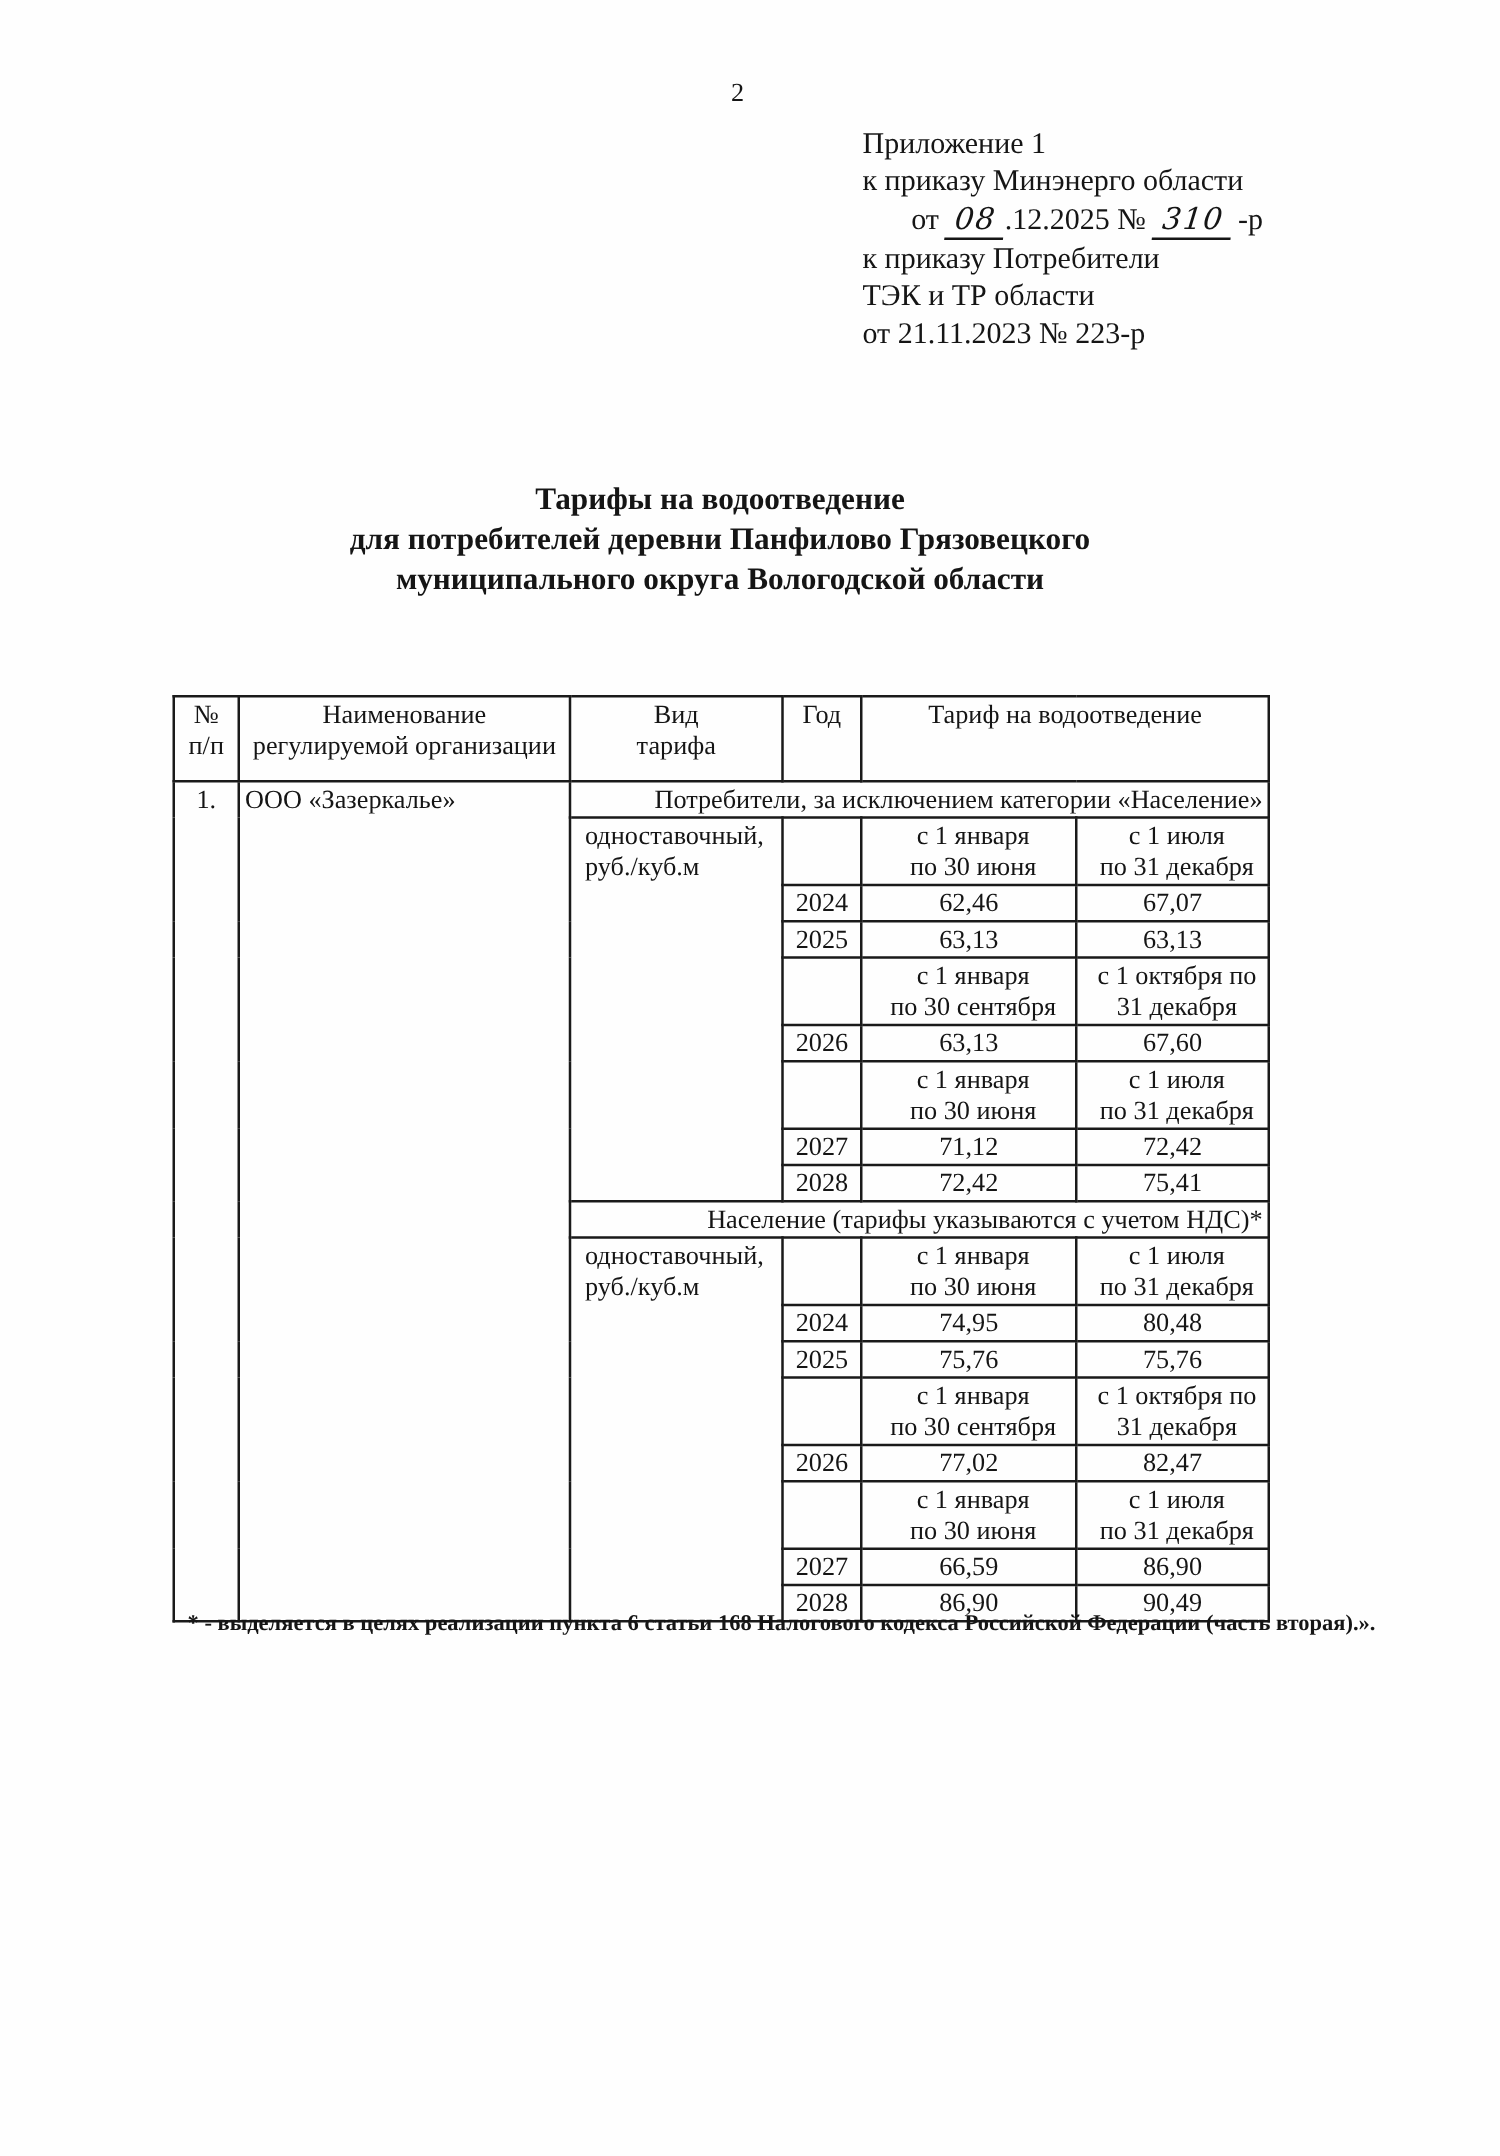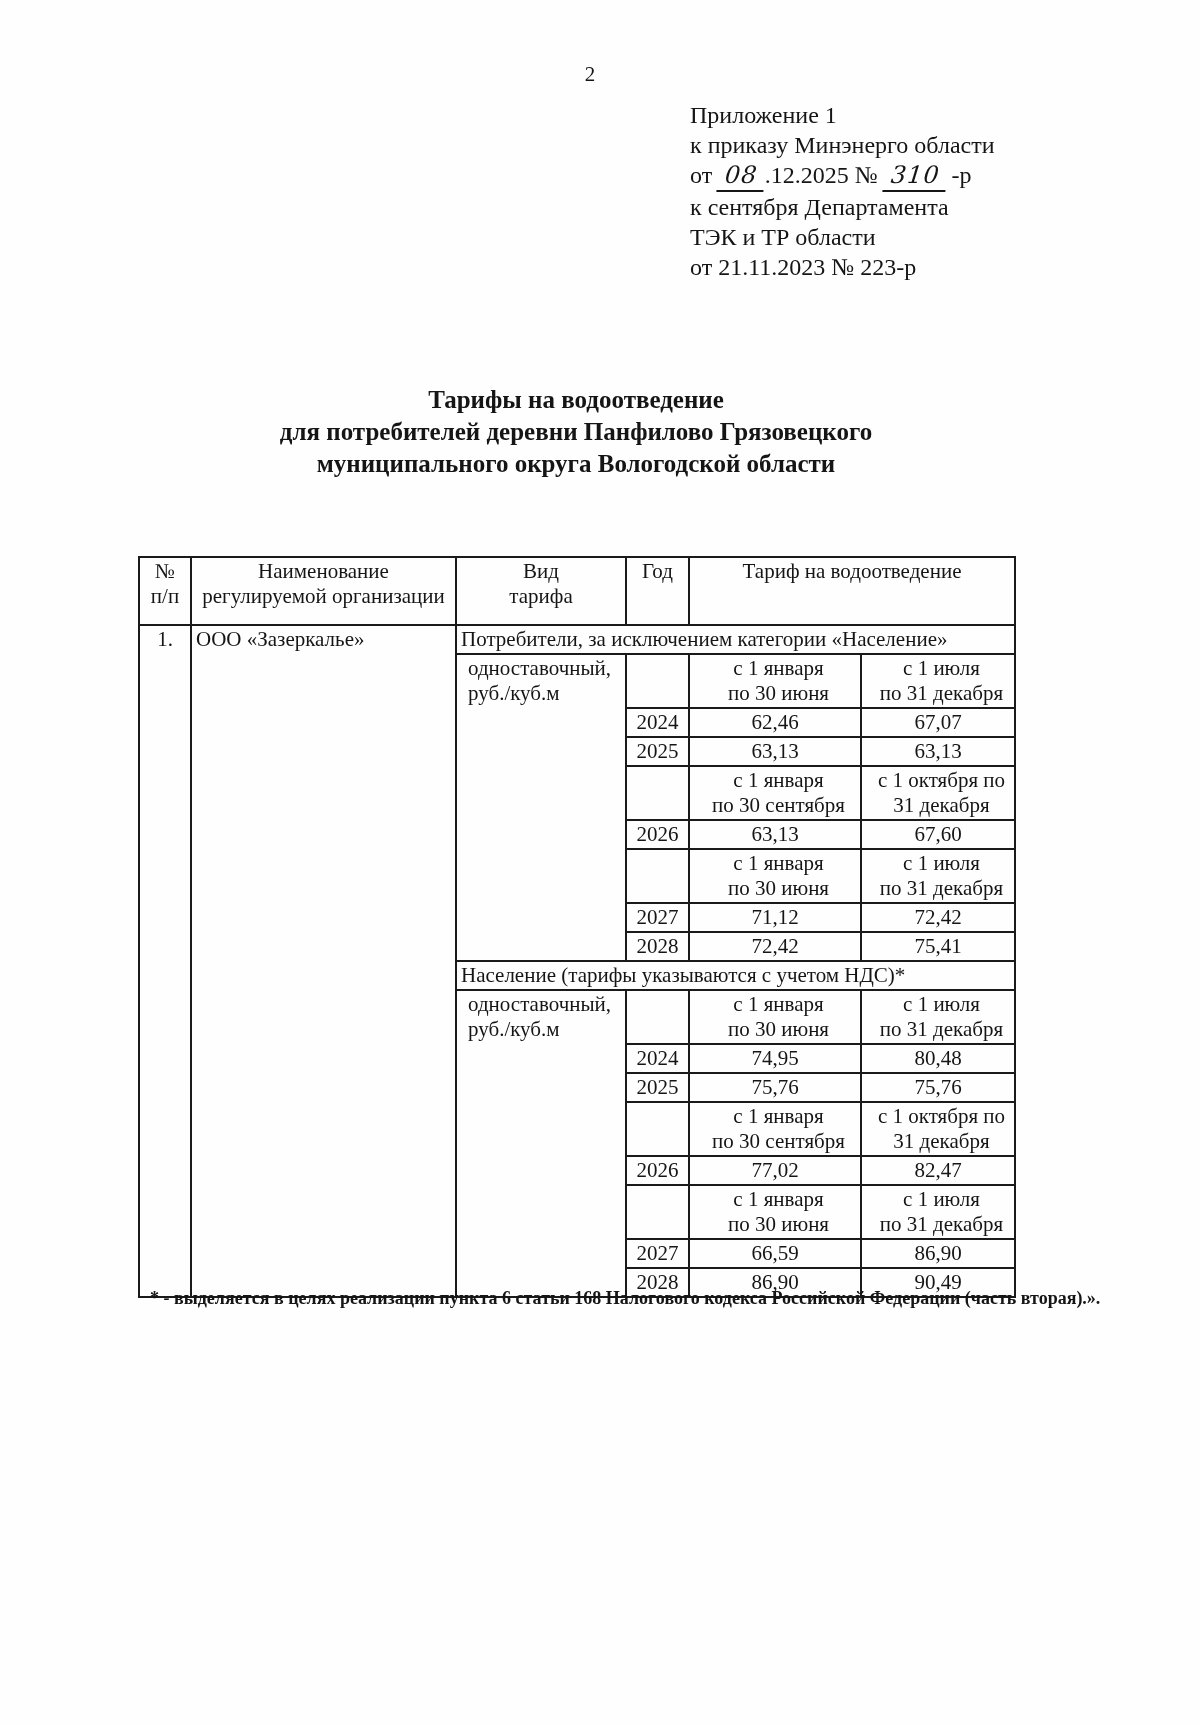--- a/index.html
+++ b/index.html
@@ -28,21 +28,21 @@
   }
   .order-line span { display: inline-block; }
   .handwritten {
     font-family: "DejaVu Serif", serif;
     font-style: italic;
     border-bottom: 2px solid #151515;
     padding: 0 7px;
     letter-spacing: 1px;
     transform: skewX(-6deg);
   }
-  .ol-prefix { margin-right: 6px; }
+  .ol-prefix { margin-right: 6px; margin-left: 39px; }
   .ol-suffix { margin-left: 5px; }
   .doc-title {
     position: absolute;
     left: 138px; top: 384px;
     width: 876px;
     text-align: center;
     font-size: 25px;
     font-weight: bold;
     line-height: 32px;
   }
@@ -64,21 +64,21 @@
   table.tariff th {
     font-weight: normal;
     text-align: center;
   }
   tr.hd > th { height: 64px; }
   tr.h1 > td { height: 22px; }
   tr.h2 > td { height: 48px; padding-left: 11px; }
   .preline { white-space: pre-line; }
   td.num  { text-align: center; }
   td.org  { text-align: left; padding-left: 12px; }
-  td.sect { text-align: left; padding-left: 8px; }
+  td.sect { text-align: right; padding-left: 8px; }
   td.type { text-align: left; padding-left: 8px; }
   td.year { text-align: center; }
   td.per  { text-align: center; border-radius: 21px; }
   td.val  { text-align: center; }
   .footnote {
     position: absolute;
     left: 150px; top: 1288px;
     font-size: 18px;
     font-weight: bold;
     white-space: nowrap;
@@ -91,21 +91,21 @@
 
   <div class="page-number">2</div>
 
   <div class="appendix">
     <div>Приложение 1</div>
     <div>к приказу Минэнерго области</div>
     <div class="order-line">
       <span class="ol-prefix">от</span><span class="handwritten">08</span><span>.12.2025 №</span>
       <span class="handwritten">310</span><span class="ol-suffix">-р</span>
     </div>
-    <div>к сентября Департамента</div>
+    <div>к приказу Потребители</div>
     <div>ТЭК и ТР области</div>
     <div>от 21.11.2023 № 223-р</div>
   </div>
 
   <div class="doc-title">
     <div>Тарифы на водоотведение</div>
     <div>для потребителей деревни Панфилово Грязовецкого</div>
     <div>муниципального округа Вологодской области</div>
   </div>
 

